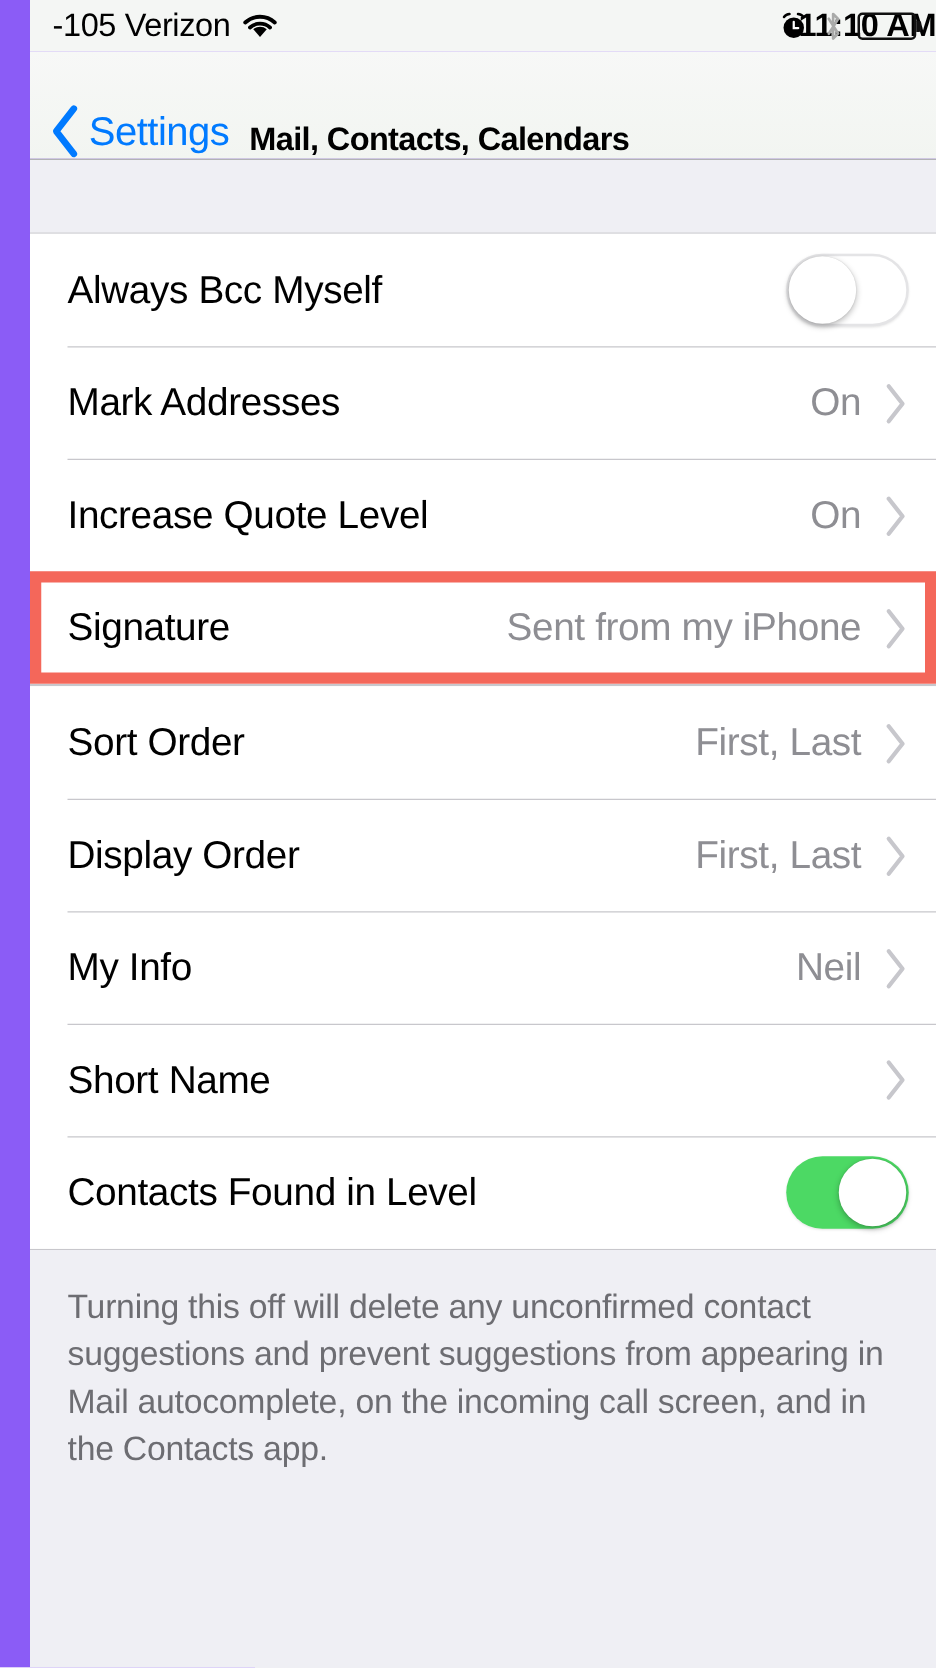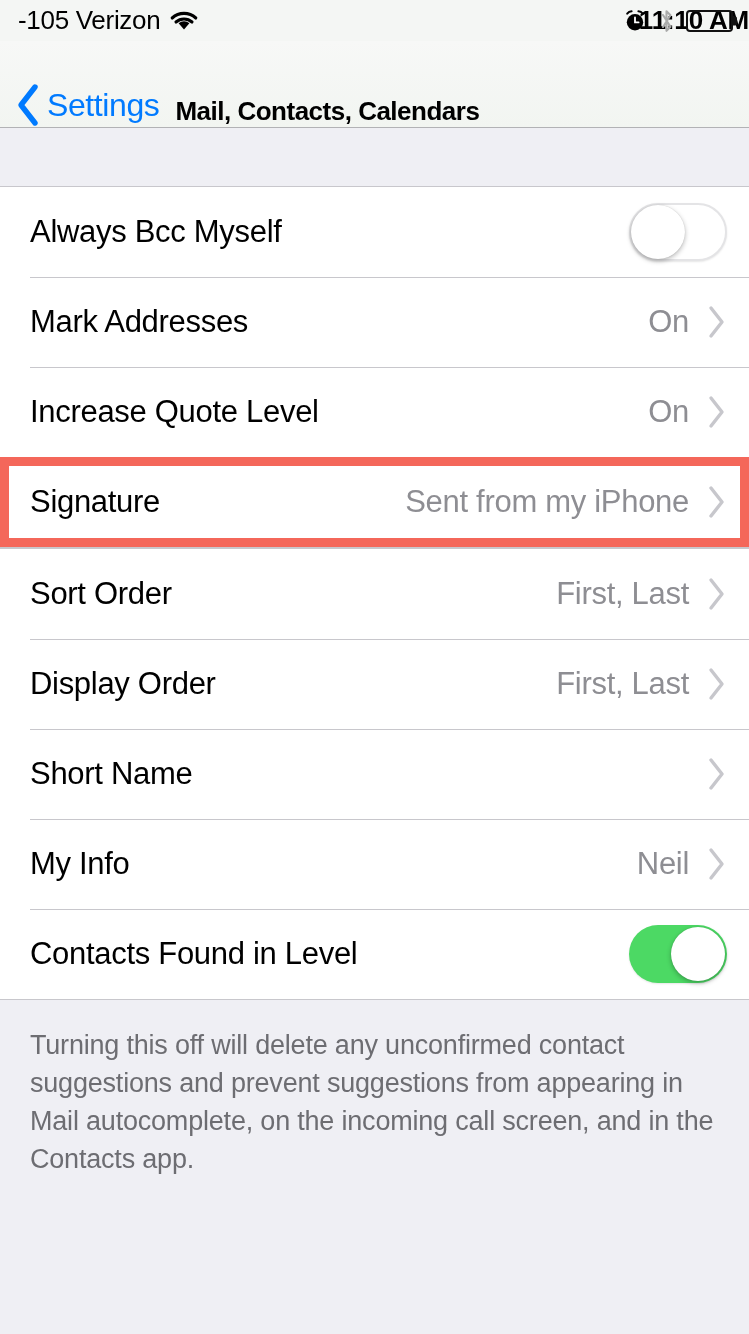--- a/index.html
+++ b/index.html
@@ -13,22 +13,23 @@
   body {
     font-family: "Liberation Sans", sans-serif;
     background: #ffffff;
     -webkit-font-smoothing: antialiased;
   }
 
   .phone {
     position: relative;
     width: 749px;
     height: 1334px;
-    background: #22c55e;
+    background: #8b5cf6;
     overflow: hidden;
+    padding-left: 24px;
   }
 
   
   .status-bar {
     height: 41px;
     background: #f4f6f4;
     display: flex;
     align-items: center;
     padding: 0 16px 0 18px;
     position: relative;
@@ -161,21 +162,21 @@
 
   .row-label {
     font-size: 31px;
     color: #000;
     letter-spacing: -0.3px;
     white-space: nowrap;
   }
   .row-right {
     margin-left: auto;
     display: flex;
-    align-items: center;
+    align-items: flex-end;
     gap: 18px;
   }
   .row-value {
     font-size: 31px;
     color: #8e8e93;
     letter-spacing: -0.3px;
     white-space: nowrap;
   }
   .chevron-right {
     display: block;
@@ -359,33 +360,33 @@
             <div class="row-right">
               <span class="row-value">First, Last</span>
               <span>
                 <svg class="chevron-right" width="20" height="34" viewBox="0 0 20 34">
                   <path d="M4 3 L15 17 L4 31" stroke="#c7c7cc" stroke-width="3.4" fill="none" stroke-linecap="round" stroke-linejoin="round"></path>
                 </svg>
               </span>
             </div>
           </div>
           <div class="row">
+            <span class="row-label">My Info</span>
+            <div class="row-right">
+              <span class="row-value">Neil</span>
+              <span>
+                <svg class="chevron-right" width="20" height="34" viewBox="0 0 20 34">
+                  <path d="M4 3 L15 17 L4 31" stroke="#c7c7cc" stroke-width="3.4" fill="none" stroke-linecap="round" stroke-linejoin="round"></path>
+                </svg>
+              </span>
+            </div>
+          </div>
+          <div class="row">
             <span class="row-label">Short Name</span>
             <div class="row-right">
-              <span>
-                <svg class="chevron-right" width="20" height="34" viewBox="0 0 20 34">
-                  <path d="M4 3 L15 17 L4 31" stroke="#c7c7cc" stroke-width="3.4" fill="none" stroke-linecap="round" stroke-linejoin="round"></path>
-                </svg>
-              </span>
-            </div>
-          </div>
-          <div class="row">
-            <span class="row-label">My Info</span>
-            <div class="row-right">
-              <span class="row-value">Neil</span>
               <span>
                 <svg class="chevron-right" width="20" height="34" viewBox="0 0 20 34">
                   <path d="M4 3 L15 17 L4 31" stroke="#c7c7cc" stroke-width="3.4" fill="none" stroke-linecap="round" stroke-linejoin="round"></path>
                 </svg>
               </span>
             </div>
           </div>
           <div class="row">
             <span class="row-label">Contacts Found in Level</span>
             <div class="row-right">

